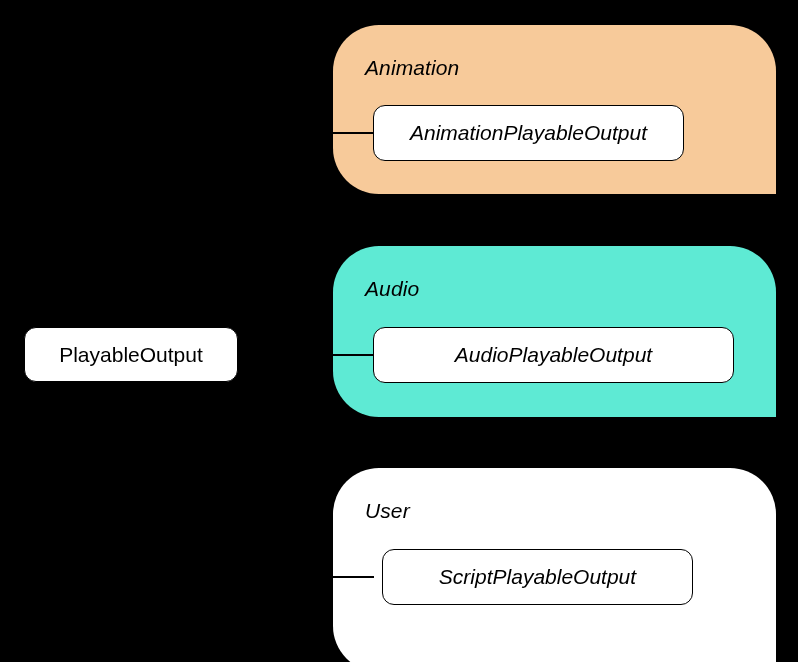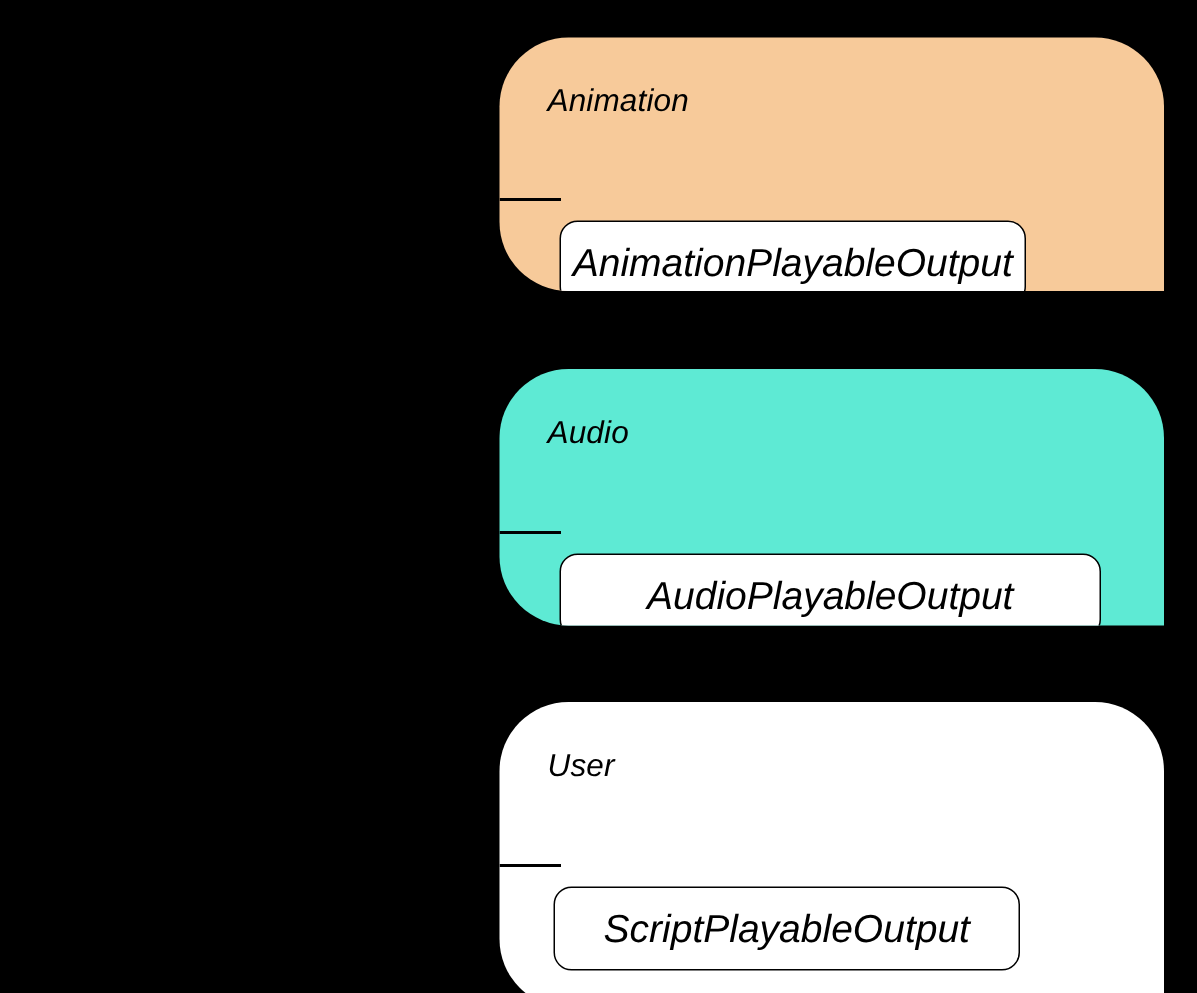--- a/index.html
+++ b/index.html
@@ -43,56 +43,58 @@
   .node {
     position: absolute;
     box-sizing: border-box;
     background: #ffffff;
     border: 1.6px solid #000000;
     border-radius: 12px;
     display: flex;
     align-items: center;
     justify-content: center;
     color: #000000;
-    font-size: 26px;
+    font-size: 21px;
     line-height: 24px;
     white-space: nowrap;
-    margin-top: 42px;
   }
 
   
   .connector {
     position: absolute;
     background: #000000;
     height: 1.6px;
   }
 </style>
 </head>
 <body>
 
 <div id="canvas" style="background: rgb(0, 0, 0);">
 
+  <div class="node" id="root-node" style="left: 24px; top: 327px; width: 214px; height: 55px; background: rgb(255, 255, 255); border-color: rgb(0, 0, 0);">
+    <span>PlayableOutput</span>
+  </div>
 
   <div class="group" id="group-0" style="left: 333px; top: 25px; width: 443px; height: 169px; background: rgb(247, 202, 154);">
     <div class="group-label">Animation</div>
     <div class="connector" id="conn-0" style="left: 0px; top: 107px; width: 41px;"></div>
     <div class="node" id="node-0" style="left: 40px; top: 80px; width: 311px; height: 56px; background: rgb(255, 255, 255); border-color: rgb(0, 0, 0);">
       <span>AnimationPlayableOutput</span>
     </div>
   </div>
 
   <div class="group" id="group-1" style="left: 333px; top: 246px; width: 443px; height: 171px; background: #5eead4;">
     <div class="group-label">Audio</div>
     <div class="connector" id="conn-1" style="left: 0px; top: 108px; width: 41px;"></div>
     <div class="node" id="node-1" style="left: 40px; top: 81px; width: 361px; height: 56px; background: rgb(255, 255, 255); border-color: rgb(0, 0, 0); text-align: center;">
       <span>AudioPlayableOutput</span>
     </div>
   </div>
 
   <div class="group" id="group-2" style="left: 333px; top: 468px; width: 443px; height: 204px; background: #ffffff;">
     <div class="group-label">User</div>
     <div class="connector" id="conn-2" style="left: 0px; top: 108px; width: 41px;"></div>
-    <div class="node" id="node-2" style="left: 36px; top: 81px; width: 311px; height: 56px; background: rgb(255, 255, 255); border-color: rgb(0, 0, 0);">
+    <div class="node" id="node-2" style="left: 49px; top: 81px; width: 311px; height: 56px; background: rgb(255, 255, 255); border-color: rgb(0, 0, 0);">
       <span>ScriptPlayableOutput</span>
     </div>
   </div>
 
 </div>
 
 </body></html>

